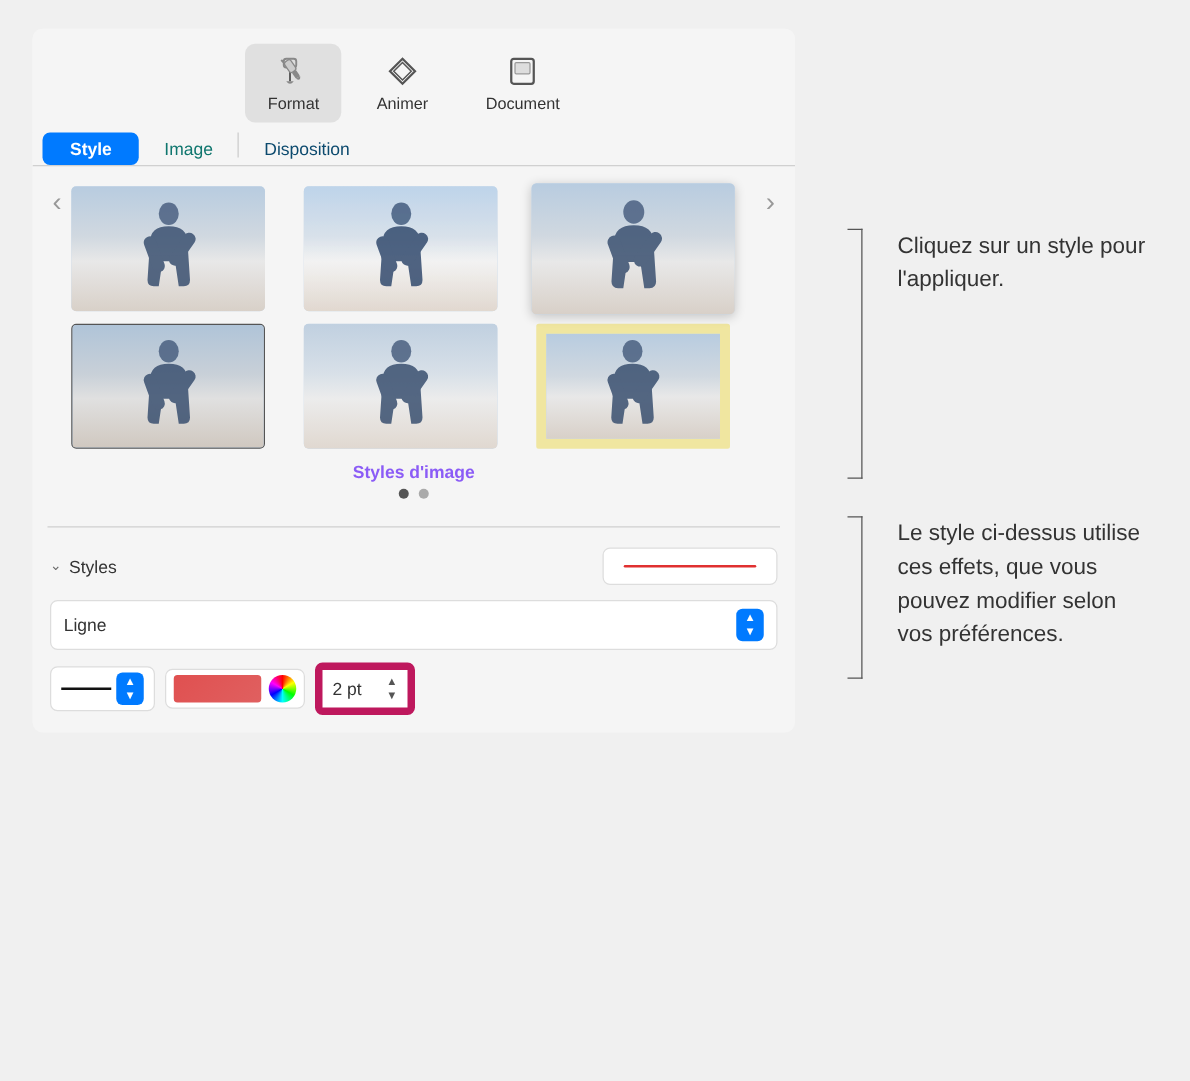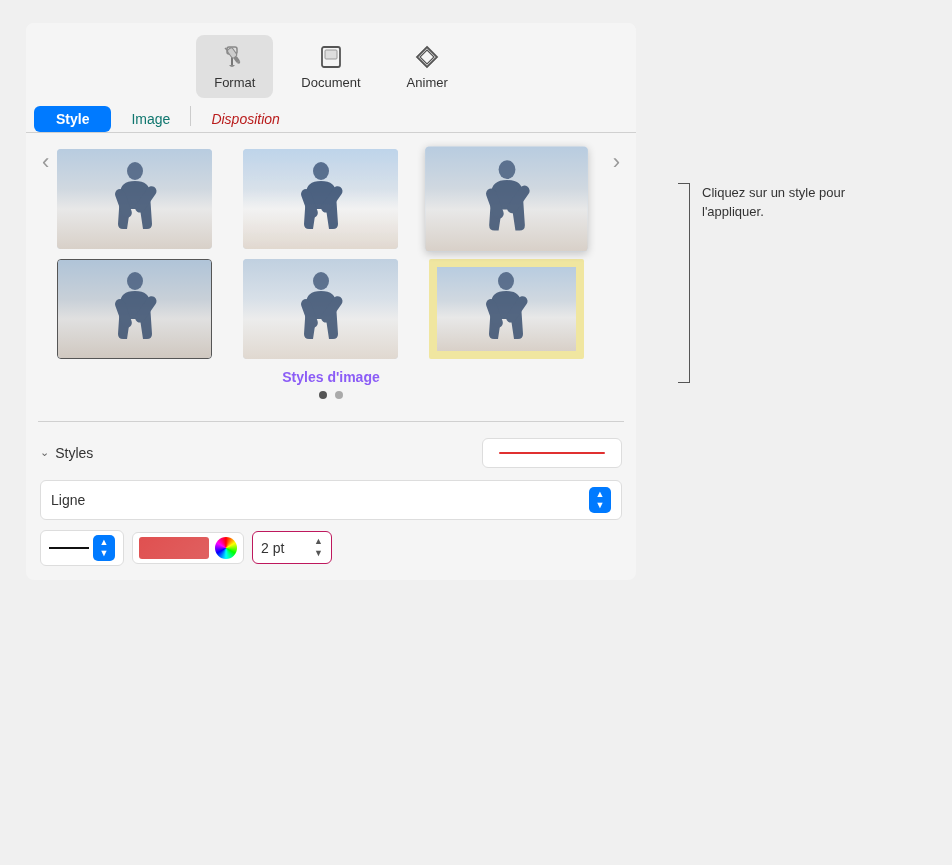--- a/index.html
+++ b/index.html
@@ -81,25 +81,24 @@
       background: transparent;
     }
     .tab-divider {
       width: 1px;
       height: 20px;
       background: #ccc;
     }
     .tab-disposition {
       padding: 5px 20px;
       font-size: 14px;
-      color: #b91c1c;
+      color: #0c4a6e;
       cursor: pointer;
       border: none;
       background: transparent;
-      font-style: italic;
     }
     
     .styles-area {
       padding: 16px 12px 8px;
       position: relative;
     }
     .nav-arrow {
       font-size: 22px;
       color: #999;
       cursor: pointer;
@@ -280,21 +279,21 @@
     }
     .color-wheel-icon {
       width: 22px;
       height: 22px;
       border-radius: 50%;
       background: conic-gradient(red, yellow, lime, cyan, blue, magenta, red);
       cursor: pointer;
     }
     .pt-box {
       background: white;
-      border: 1px solid #be185d;
+      border: 6px solid #be185d;
       border-radius: 6px;
       padding: 4px 8px;
       display: flex;
       align-items: center;
       gap: 6px;
       min-width: 80px;
     }
     .pt-value {
       font-size: 14px;
       color: #333;
@@ -327,24 +326,25 @@
     }
     .bracket {
       width: 12px;
       border-right: 1.5px solid #555;
       border-top: 1.5px solid #555;
       border-bottom: 1.5px solid #555;
       align-self: stretch;
       margin-right: 4px;
     }
     .callout-text {
-      font-size: 13px;
+      font-size: 18px;
       color: #333;
       line-height: 1.5;
       max-width: 200px;
+      margin-left: 16px;
     }
     .nav-row {
       display: flex;
       align-items: flex-start;
       gap: 4px;
     }
   </style>
 </head>
 <body>
 
@@ -365,31 +365,31 @@
           <g transform="rotate(-35, 14, 14)">
             <rect x="11" y="4" width="6" height="10" rx="2" fill="#ccc" stroke="#888" stroke-width="1"></rect>
             <rect x="12" y="14" width="4" height="6" rx="1" fill="#888"></rect>
             <path d="M12 20 Q14 24 16 20" fill="#888"></path>
           </g>
         </svg>
         <span>Format</span>
       </button>
       <button class="toolbar-btn">
         <svg viewBox="0 0 28 28">
+          <polygon points="14,4 24,14 14,24 4,14" fill="none" stroke="#555" stroke-width="1.8"></polygon>
+          <polygon points="14,7 21,14 14,21 7,14" fill="none" stroke="#555" stroke-width="1.2"></polygon>
+        </svg>
+        <span>Animer</span>
+      </button>
+      <button class="toolbar-btn">
+        <svg viewBox="0 0 28 28">
           <rect x="5" y="4" width="18" height="20" rx="2" fill="none" stroke="#555" stroke-width="1.8"></rect>
           <rect x="8" y="7" width="12" height="9" rx="1" fill="#ddd" stroke="#999" stroke-width="1"></rect>
         </svg>
         <span>Document</span>
-      </button>
-      <button class="toolbar-btn">
-        <svg viewBox="0 0 28 28">
-          <polygon points="14,4 24,14 14,24 4,14" fill="none" stroke="#555" stroke-width="1.8"></polygon>
-          <polygon points="14,7 21,14 14,21 7,14" fill="none" stroke="#555" stroke-width="1.2"></polygon>
-        </svg>
-        <span>Animer</span>
       </button>
     </div>
 
     <div class="tabs">
       <button class="tab-style">Style</button>
       <button class="tab-image">Image</button>
       <div class="tab-divider"></div>
       <button class="tab-disposition">Disposition</button>
     </div>
 
@@ -519,14 +519,21 @@
       </div>
     </div>
   </div>
 
   <div class="callout-area">
     <div class="callout-item">
       <div class="bracket" style="height: 200px;"></div>
       <div class="callout-text">Cliquez sur un style
 pour l'appliquer.</div>
     </div>
+    <div class="callout-item">
+      <div class="bracket" style="height: 130px;"></div>
+      <div class="callout-text">Le style ci-dessus
+utilise ces effets, que
+vous pouvez modifier
+selon vos préférences.</div>
+    </div>
   </div>
 </div>
 
 </body></html>

